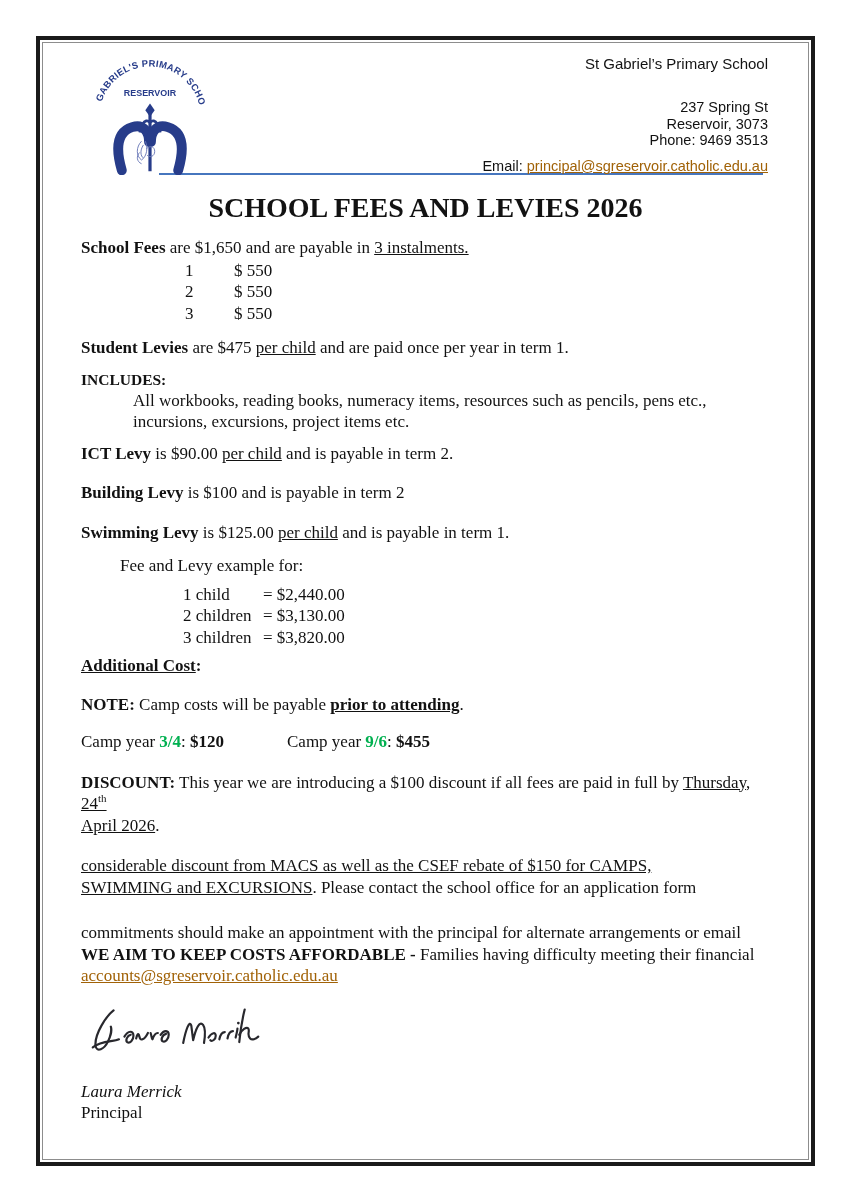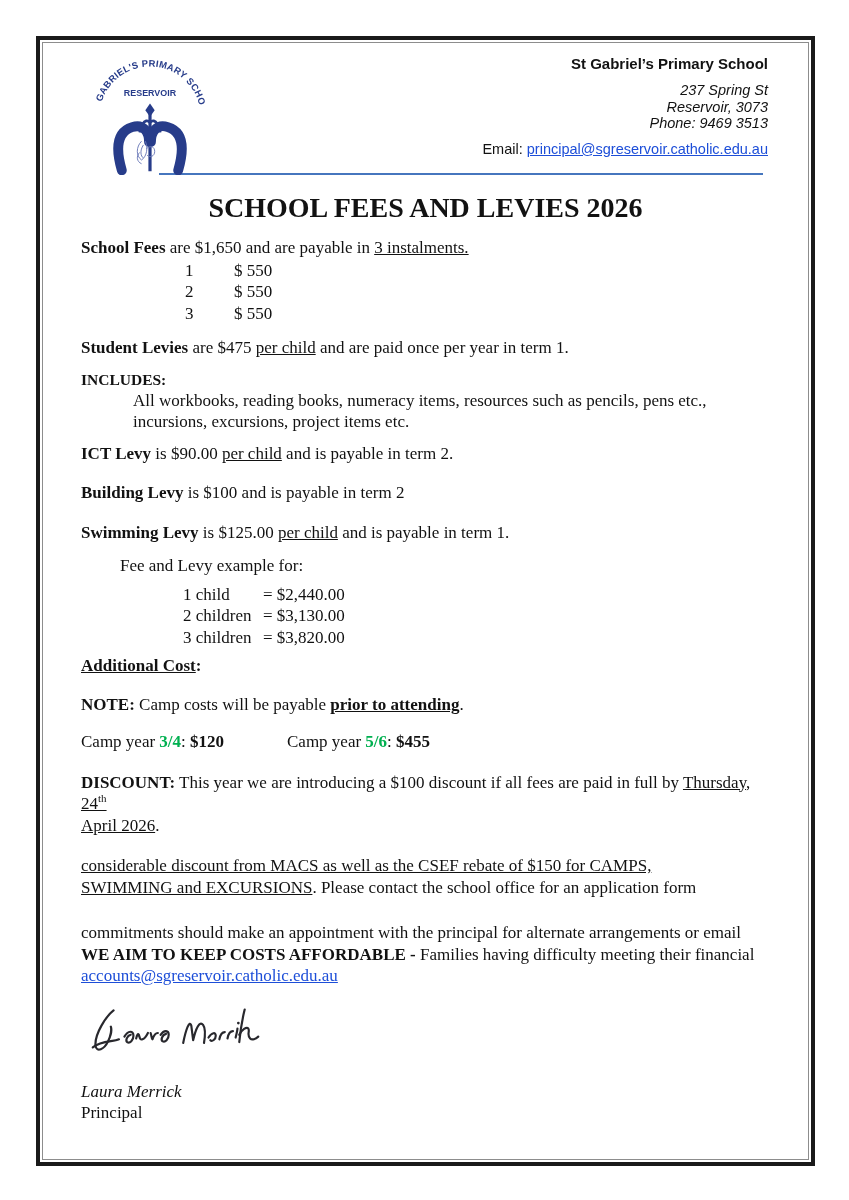--- a/index.html
+++ b/index.html
@@ -7,24 +7,24 @@
     margin: 0; background: #fff; width: 849px; height: 1200px;
     font-family: "Liberation Serif", serif; color: #121212;
   }
   .frame { margin: 36px 34px 0 36px; border: 4px solid #1a1a1a; padding: 2px; }
   .inner { border: 1px solid #8d8d8d; height: 1118px; padding: 8px 38px 20px 38px; overflow: hidden; background:#fff; }
 
   
   .lh { display: flex; align-items: flex-start; min-height: 118px; }
   .logo { width: 126px; height: 124px; margin-left: 6px; flex: 0 0 auto; }
   .lh-right { flex: 1; text-align: right; font-family: "Liberation Sans", sans-serif; padding-top: 4px; padding-right: 2px; }
-  .school-name { font-size: 15px; font-weight: bold; margin-bottom: 10px; }
-  .addr { font-size: 14.5px; line-height: 16.5px; font-style: italic; }
+  .school-name { font-size: 15px; font-weight: normal; margin-bottom: 27px; }
+  .addr { font-size: 14.5px; line-height: 16.5px; }
   .email-line { font-size: 14.5px; margin-top: 9px; }
-  a.link { color: #1d4ed8; text-decoration: underline; cursor: pointer; }
+  a.link { color: #a16207; text-decoration: underline; cursor: pointer; }
   .divider { border-top: 2.5px solid #4676be; width: 604px; margin: -2px 0 0 78px; height: 0; }
 
   
   .title { font-size: 28px; font-weight: bold; text-align: center; margin: 17px 0 13px 0; letter-spacing: 0; }
   p, .line { font-size: 17px; line-height: 21.5px; margin: 0; }
   b { font-weight: bold; }
   .u { text-decoration: underline; }
   .bu { font-weight: bold; text-decoration: underline; }
   sup { font-size: 11px; line-height: 0; text-align: right; }
   .green { color: #00b050; font-weight: bold; }
@@ -125,21 +125,21 @@
     <div class="ex-head line">Fee and Levy example for:</div>
     <div class="ex-row line"><span class="ex-label">1 child</span><span>= $2,440.00</span></div>
     <div class="ex-row line"><span class="ex-label">2 children</span><span>= $3,130.00</span></div>
     <div class="ex-row line"><span class="ex-label">3 children</span><span>= $3,820.00</span></div>
   </div>
 
   <p class="p-additional"><span class="bu">Additional Cost</span><b>:</b></p>
 
   <p class="p-note"><b>NOTE:</b><span> Camp costs will be payable </span><span class="bu">prior to attending</span><span>.</span></p>
 
-  <p class="p-camp"><span class="camp-first"><span>Camp year </span><span class="green">3/4</span><span>: </span><b>$120</b></span><span><span>Camp year </span><span class="green">5/6</span><span>: </span><b>$455</b></span></p>
+  <p class="p-camp"><span class="camp-first"><span>Camp year </span><span class="green">3/4</span><span>: </span><b>$120</b></span><span><span>Camp year </span><span class="green">9/6</span><span>: </span><b>$455</b></span></p>
 
   <div class="p-discount">
     <div class="line"><b>DISCOUNT:</b><span> This year we are introducing a $100 discount if all fees are paid in full by </span><span class="u"><span>Thursday, 24</span><sup>th</sup></span></div>
     <div class="line"><span class="u">April 2026</span><span>.</span></div>
   </div>
 
   <div class="p-hcc">
     <div class="line"><span class="u">considerable discount from MACS as well as the CSEF rebate of $150 for CAMPS,</span></div>
     <div class="line"><span class="u">SWIMMING and EXCURSIONS</span><span>. Please contact the school office for an application form</span></div>
   </div>

